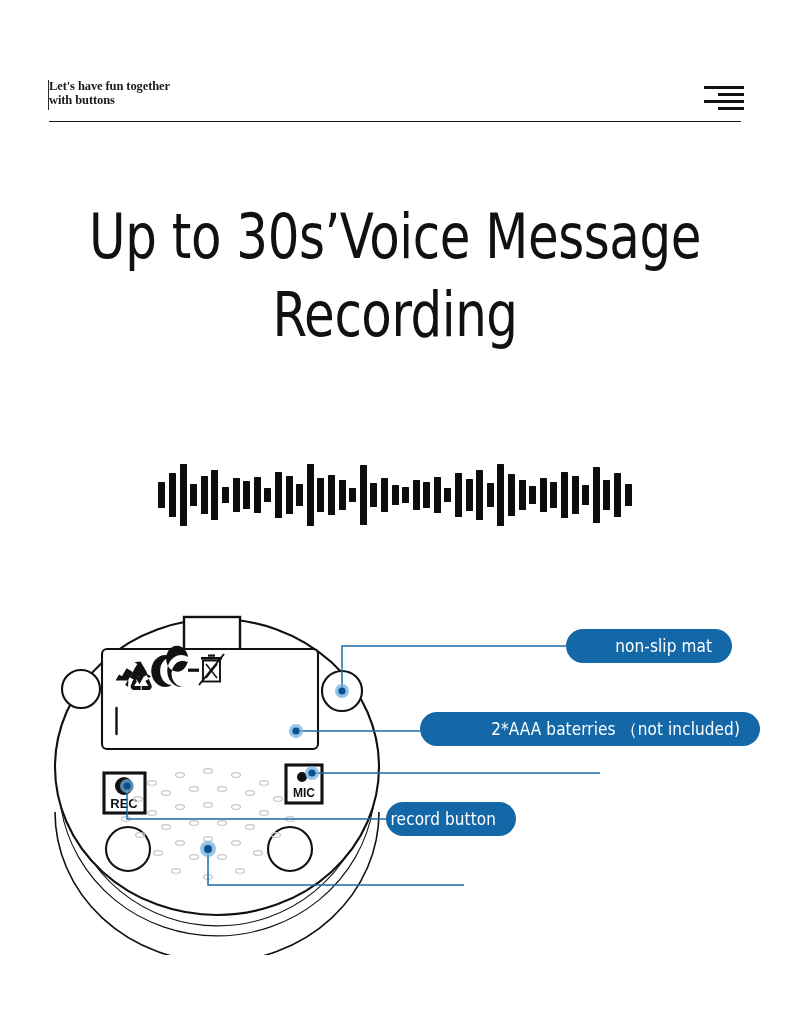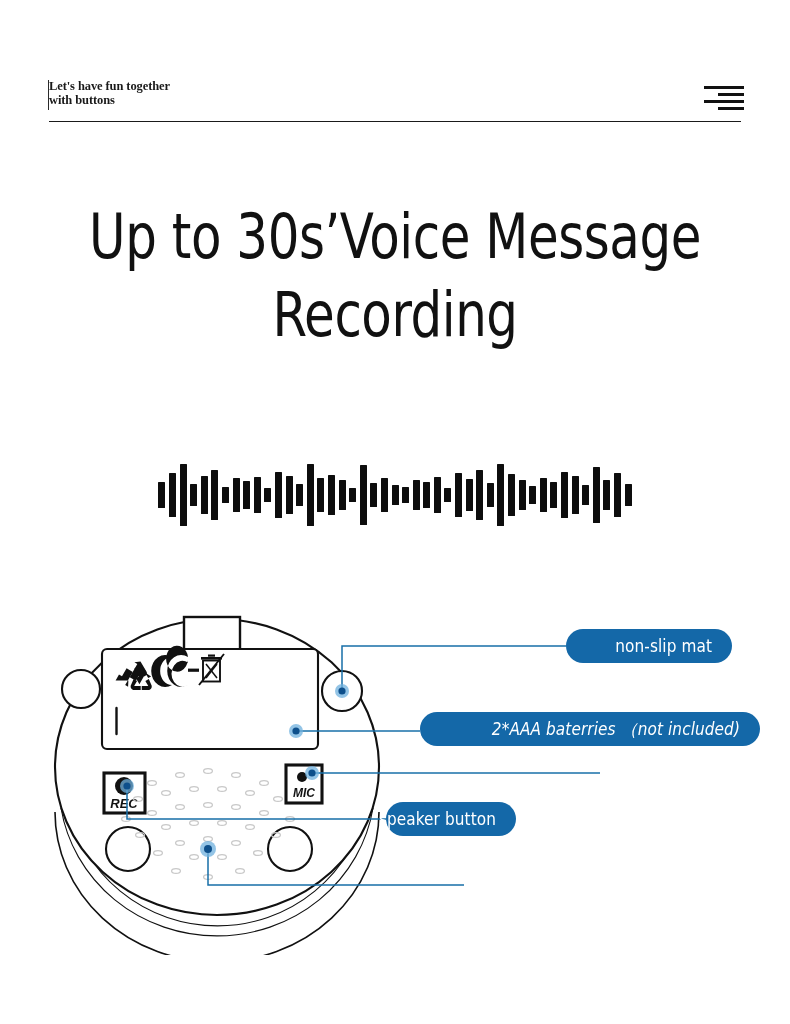--- a/index.html
+++ b/index.html
@@ -58,36 +58,36 @@
   .waveform {
     position:absolute; left:0; top:455px; width:790px; height:80px;
     display:flex; align-items:center; justify-content:center;
     gap:3.6px;
   }
   .waveform b {
     display:block; width:7px; background:#0d0d0d; border-radius:0.5px;
   }
 
   
-  .diagram { position:absolute; left:0; top:595px; width:790px; height:360px;font-style:italic; }
+  .diagram { position:absolute; left:0; top:595px; width:790px; height:360px; }
   .diagram svg { display:block; }
 
   
   .pill {
     position:absolute; height:34px;
     background:#1468a8; border-radius:17px;
     color:#fff;
     font-family:"DejaVu Sans Condensed","Liberation Sans", sans-serif;
     font-size:17px; font-weight:400;
     display:flex; align-items:center; justify-content:flex-end;
     padding:0 20px; white-space:nowrap;
     letter-spacing:0.1px;
   }
   .pill.p-nonslip  { left:566px; top:629px; width:166px; }
-  .pill.p-battery  { left:420px; top:712px; width:340px;font-style:italic; }
+  .pill.p-battery  { left:420px; top:712px; width:340px; }
   .pill.p-mic      { left:600px; top:756px; width:160px; }
   .pill.p-record   { left:386px; top:802px; width:130px; }
   .pill.p-speaker  { left:464px; top:868px; width:140px; }
 </style>
 </head>
 <body>
 
 <div class="page">
 
   <div class="header">
@@ -281,16 +281,16 @@
     </svg>
   </div>
 
   <div class="pill p-nonslip">
     <span>non-slip mat</span>
   </div>
   <div class="pill p-battery">
     <span>2*AAA baterries （not included)</span>
   </div>
   <div class="pill p-record">
-    <span>speaker button</span>
+    <span>record button</span>
   </div>
 
 </div>
 
 </body></html>

